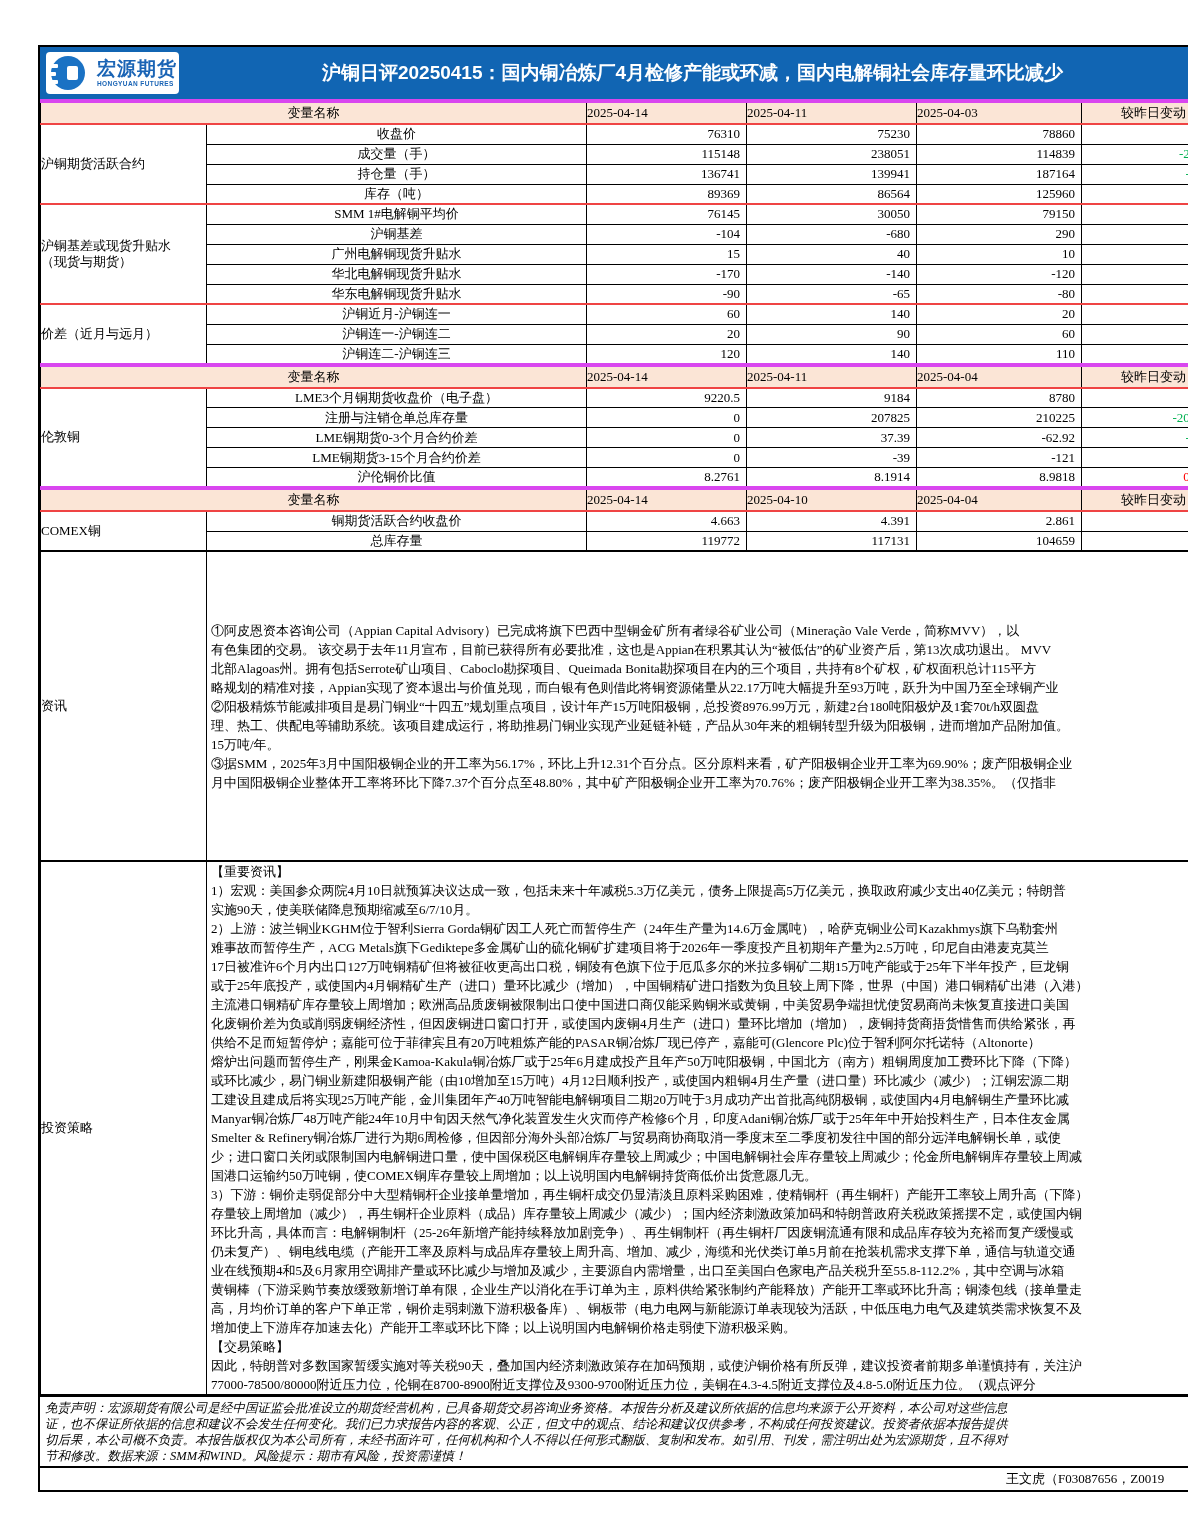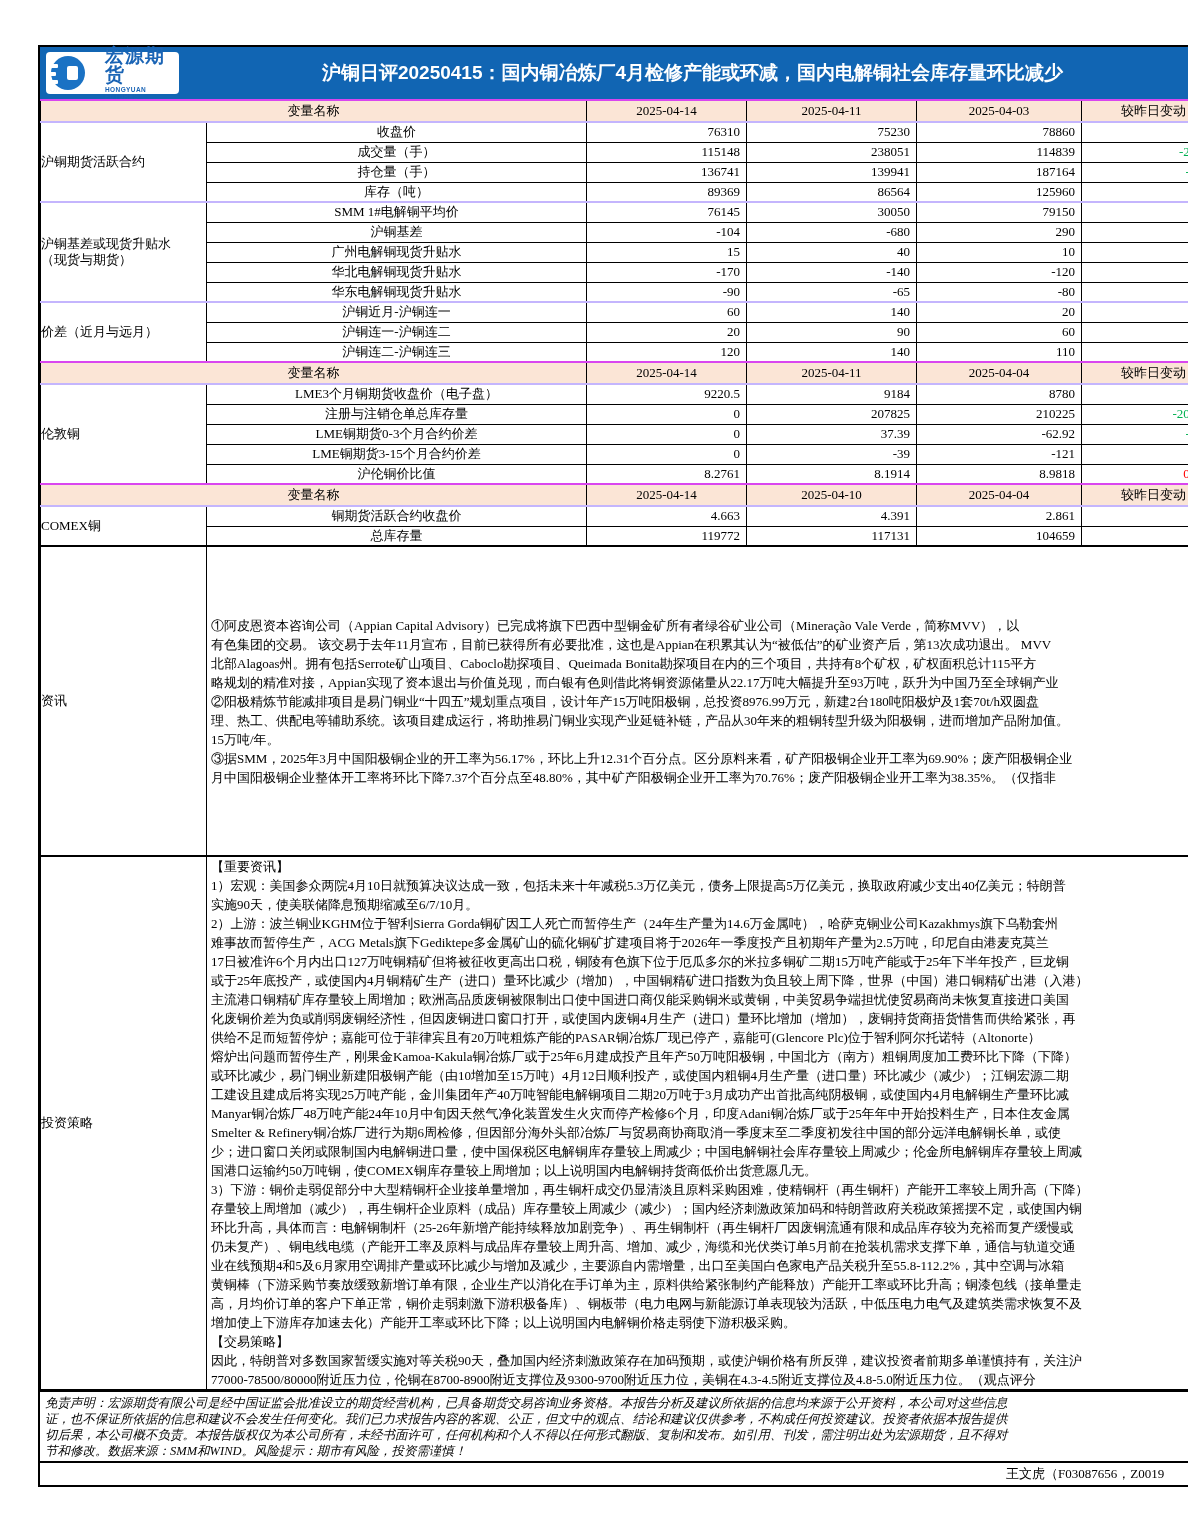--- a/index.html
+++ b/index.html
@@ -17,36 +17,36 @@
   }
   .logo{
     position:absolute;left:6px;top:5px;width:133px;height:42px;background:#fff;border-radius:4px;
     display:flex;align-items:center;padding-left:5px;box-sizing:border-box;
   }
   .logo-icon{width:34px;height:34px;border-radius:50%;background:#1a72c4;position:relative;flex:0 0 auto;}
   .logo-icon::after{content:'';position:absolute;right:7px;top:10px;width:11px;height:14px;background:#fff;border-radius:2px;}
   .logo-bars{position:absolute;left:-3px;top:8px;width:10px;height:20px;display:flex;flex-direction:column;justify-content:space-between;}
   .logo-bars span{display:block;height:4px;background:#fff;border-radius:1px;}
   .logo-bars span:nth-child(1){width:10px}.logo-bars span:nth-child(2){width:8px}.logo-bars span:nth-child(3){width:10px}
-  .logo-text{margin-left:20px;line-height:1;}
+  .logo-text{margin-left:12px;line-height:1;}
   .logo-cn{font-family:"Liberation Sans","DejaVu Sans",sans-serif;font-weight:bold;color:#1a64b5;font-size:19px;letter-spacing:1px;}
   .logo-en{font-family:"Liberation Sans","DejaVu Sans",sans-serif;font-weight:bold;color:#1a64b5;font-size:6.5px;margin-top:3px;letter-spacing:.4px;}
   .title{
     flex:1;text-align:center;color:#fff;font-weight:bold;font-size:19px;
     font-family:"Liberation Sans","DejaVu Sans",sans-serif;padding-left:120px;white-space:nowrap;
   }
   
   table.grid{table-layout:fixed;width:1185px;border-collapse:collapse;}
   .grid td,.grid th{border:1px solid #000;font-size:13px;font-weight:normal;overflow:hidden;white-space:nowrap;padding:0;}
   .grid tr.rowline{height:20px;}
   .grid th{background:#fbe5d6;height:20px;}
-  .grid tr.header-row th{border-top:2px solid #d946ef;}
-  .grid tr.group-start td{border-top:2px solid #c4b5fd;}
+  .grid tr.header-row th{border-top:4px solid #d946ef;}
+  .grid tr.group-start td{border-top:2px solid #ef4444;}
   .hname{text-align:center;}
-  .hdate{text-align:center;padding-right:6px;}
+  .hdate{text-align:left;padding-right:6px;}
   .hchg{text-align:center;}
   td.group{text-align:left;vertical-align:middle;white-space:pre-line;line-height:16px;}
   td.label{text-align:center;}
   td.num{text-align:right;padding-right:6px;}
   td.chg.up{color:#ff0000;}
   td.chg.down{color:#00b050;}
   tr.block-row td{border-top:2px solid #000;vertical-align:middle;}
   td.textcell{padding:0 0 0 4px;vertical-align:middle;}
   .lines{display:flex;flex-direction:column;}
   .lines.center{justify-content:center;}

